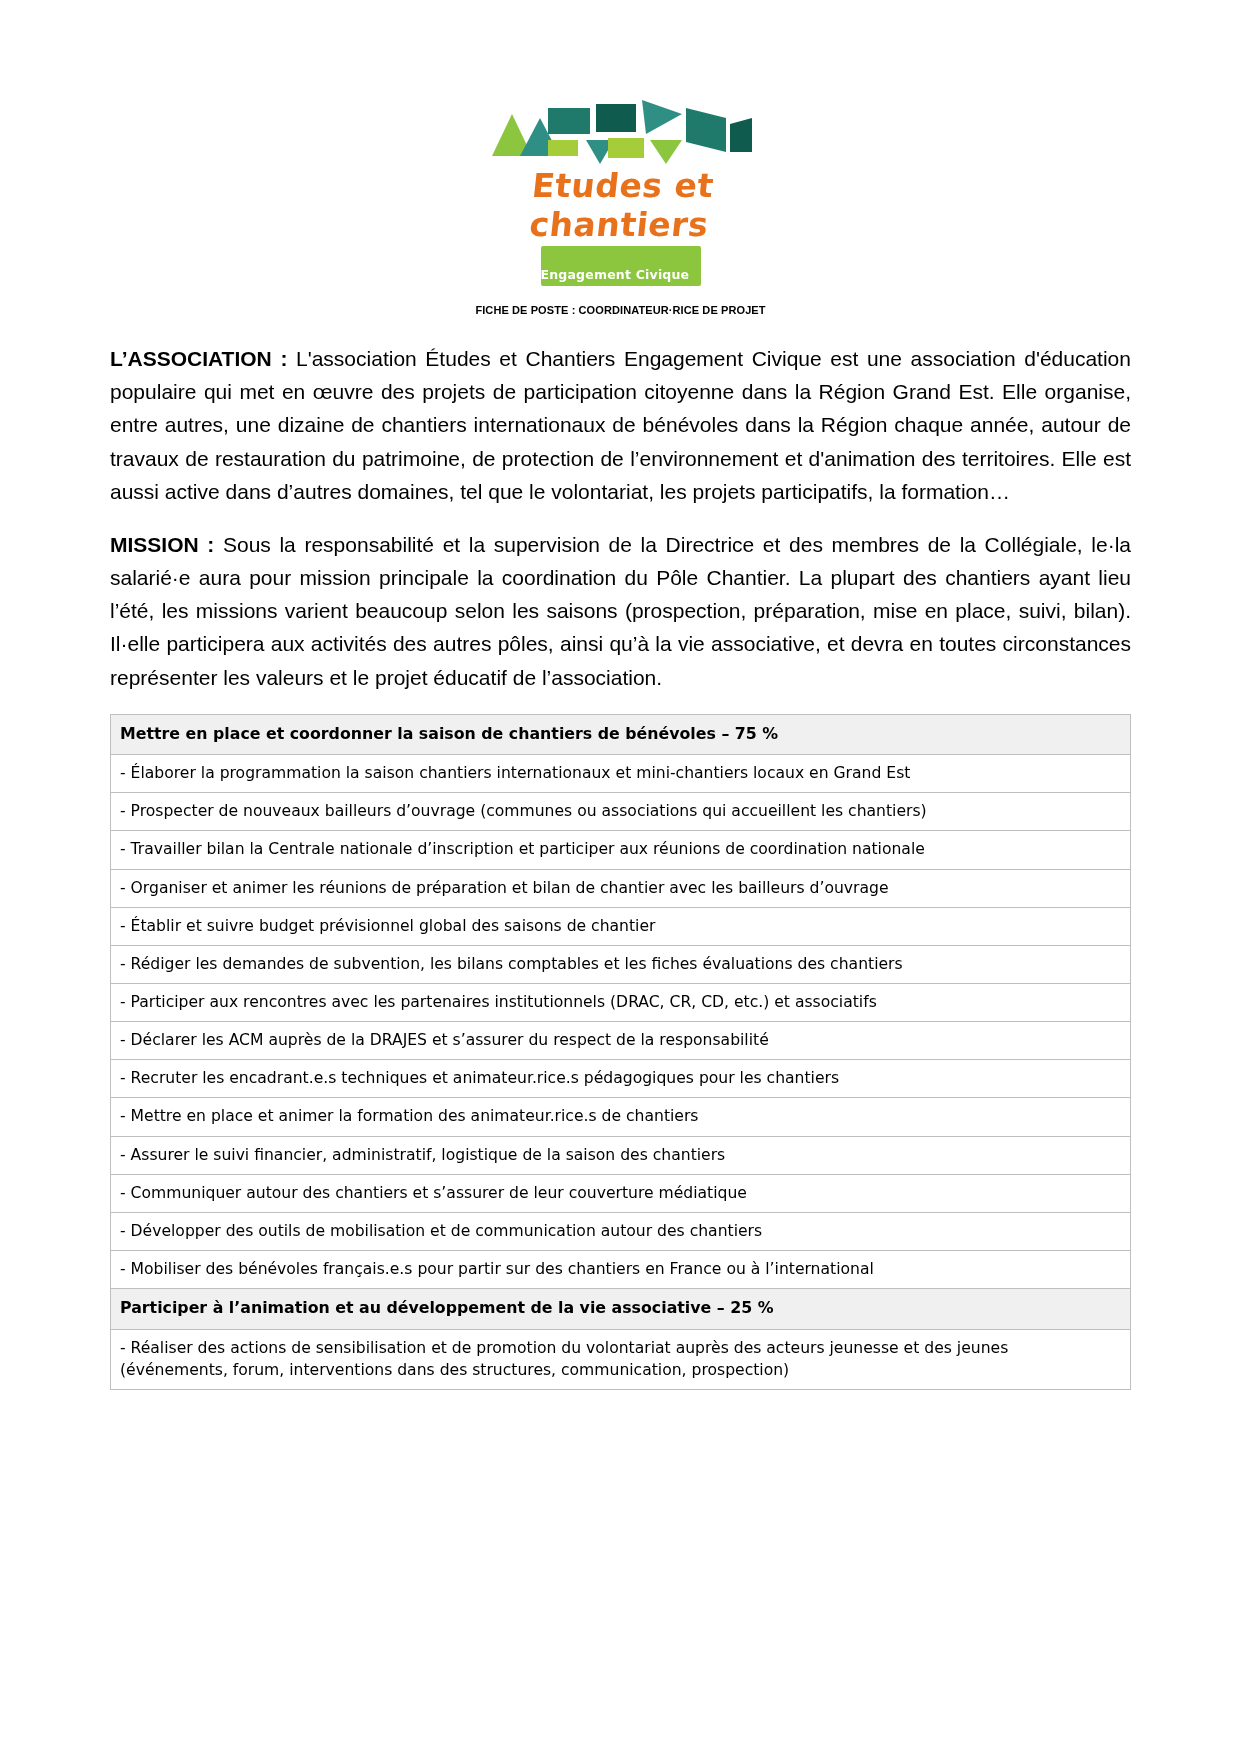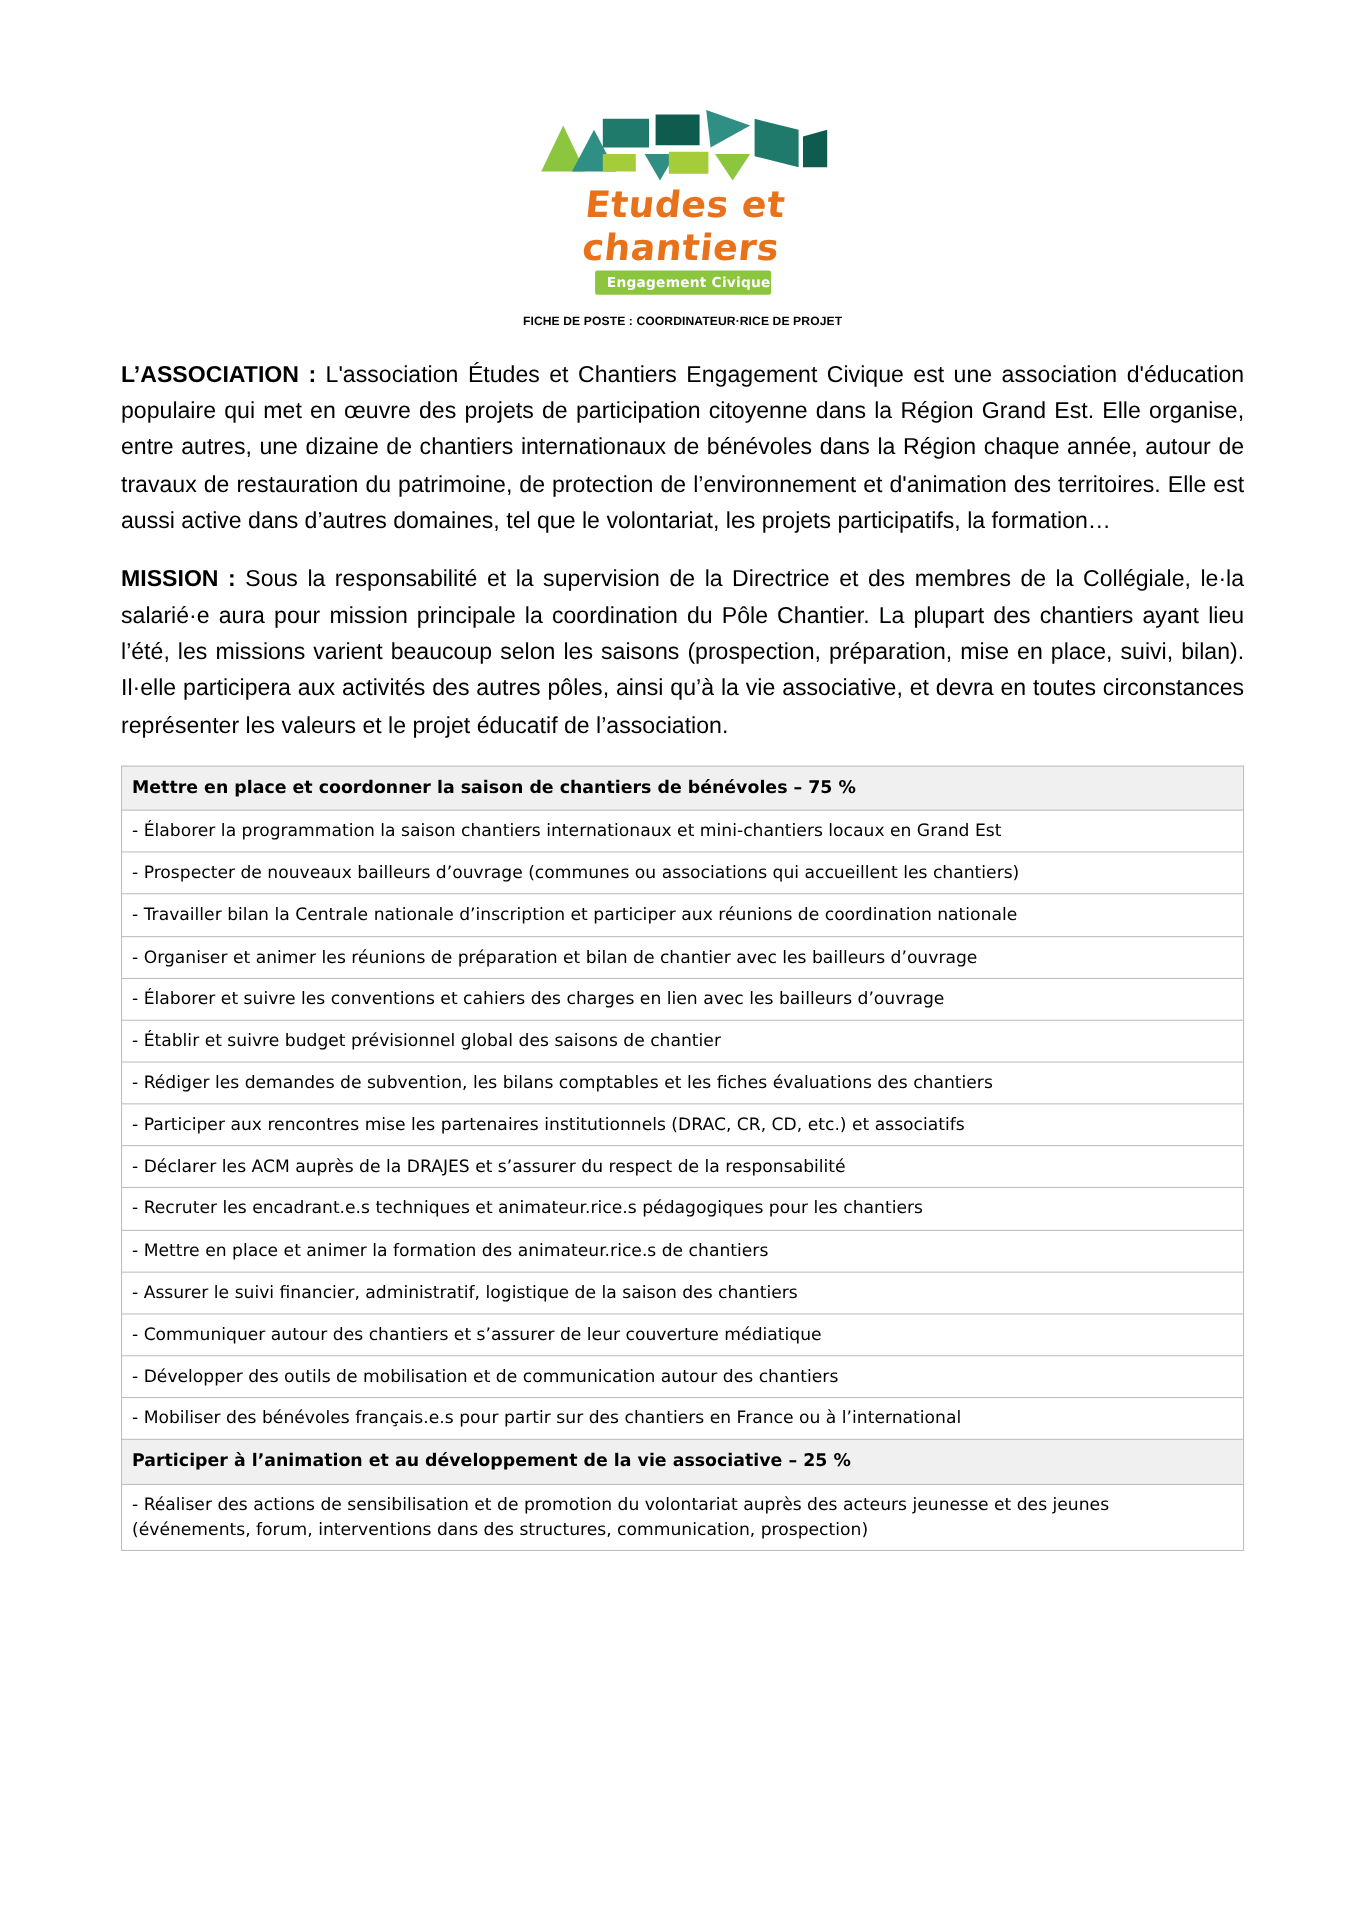--- a/index.html
+++ b/index.html
@@ -46,22 +46,22 @@
     transform: skewX(-6deg);
     margin-top: -6px;
   }
   .logo-ribbon {
     margin: 2px auto 0 auto;
     width: 160px;
     background: #8cc63e;
     color: #ffffff;
     font-size: 12.5px;
     font-weight: bold;
-    text-align: right;
-    padding: 3px 0 4px 0;
+    text-align: left;
+    padding: 21px 0 4px 0;
     border-radius: 2px;
     letter-spacing: 0.2px;
   }
   
   .doc-title {
     text-align: center;
     font-weight: bold;
     font-size: 11px;
     font-family: "Liberation Sans", sans-serif;
     margin: 18px 0 26px 0;
@@ -143,30 +143,27 @@
       <tr>
           <td>- Prospecter de nouveaux bailleurs d’ouvrage (communes ou associations qui accueillent les chantiers)</td>
         </tr>
       <tr>
           <td>- Travailler bilan la Centrale nationale d’inscription et participer aux réunions de coordination nationale</td>
         </tr>
       <tr>
           <td>- Organiser et animer les réunions de préparation et bilan de chantier avec les bailleurs d’ouvrage</td>
         </tr>
       <tr>
-          <td>- Élaborer et suivre les conventions et cahiers des charges en lien avec les bailleurs d’ouvrage</td>
-        </tr>
-      <tr>
           <td>- Établir et suivre budget prévisionnel global des saisons de chantier</td>
         </tr>
       <tr>
           <td>- Rédiger les demandes de subvention, les bilans comptables et les fiches évaluations des chantiers</td>
         </tr>
       <tr>
-          <td>- Participer aux rencontres mise les partenaires institutionnels (DRAC, CR, CD, etc.) et associatifs</td>
+          <td>- Participer aux rencontres avec les partenaires institutionnels (DRAC, CR, CD, etc.) et associatifs</td>
         </tr>
       <tr>
           <td>- Déclarer les ACM auprès de la DRAJES et s’assurer du respect de la responsabilité</td>
         </tr>
       <tr>
           <td>- Recruter les encadrant.e.s techniques et animateur.rice.s pédagogiques pour les chantiers</td>
         </tr>
       <tr>
           <td>- Mettre en place et animer la formation des animateur.rice.s de chantiers</td>
         </tr>

